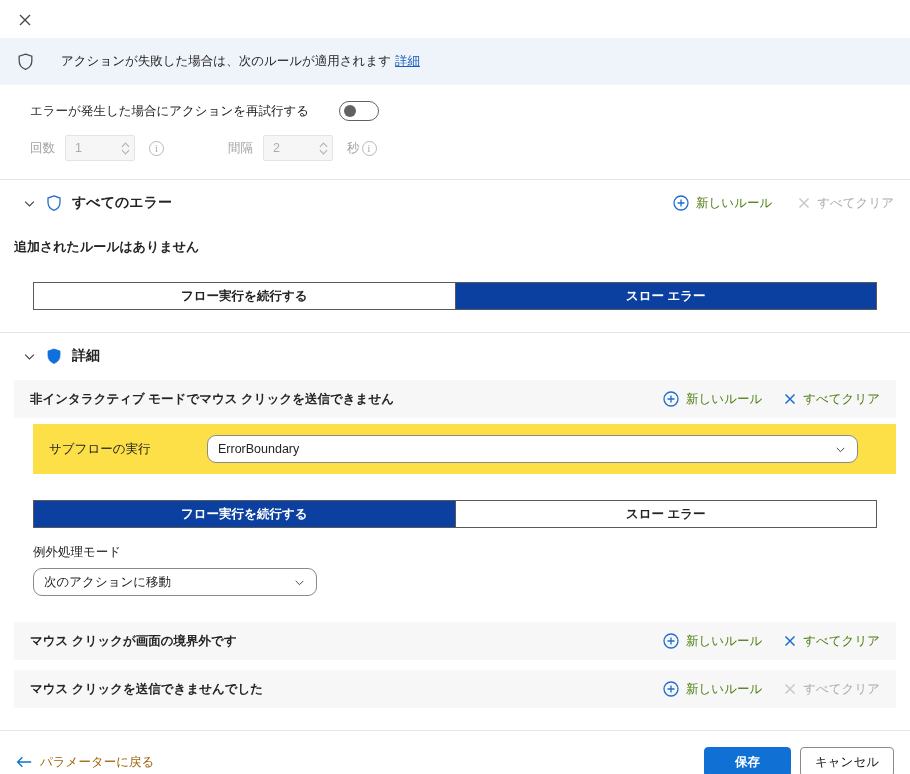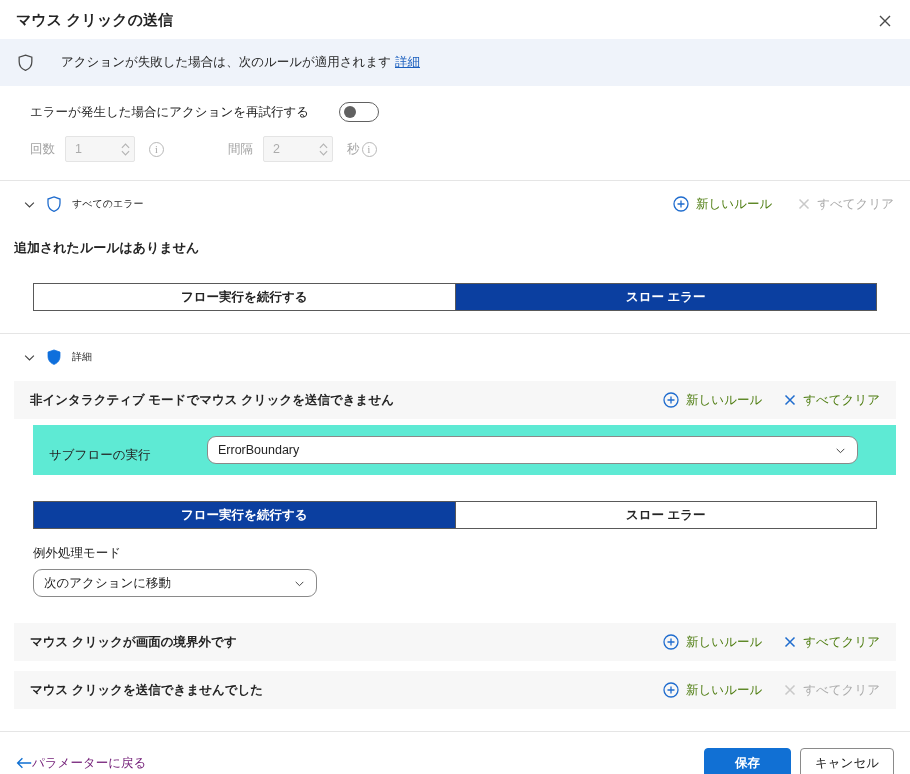--- a/index.html
+++ b/index.html
@@ -51,21 +51,21 @@
     width:15px; height:15px; border:1px solid #b8b8b8; border-radius:50%;
     display:inline-flex; align-items:center; justify-content:center;
     font-size:10px; color:#a3a3a3; font-family:"Liberation Serif", serif;
     flex:0 0 auto;
   }
   .divider { border:none; border-top:1px solid #e5e5e5; }
   
   .section { padding: 12px 14px 22px 14px; }
   .sec-head { display:flex; align-items:center; padding: 2px 2px 2px 8px; }
   .sec-head .chev { cursor:pointer; line-height:0; margin-right:8px; }
-  .sec-title { font-weight:normal; font-size:10px; margin-left:9px; }
+  .sec-title { font-weight:bold; font-size:14px; margin-left:9px; }
   .head-actions { margin-left:auto; display:flex; align-items:center; gap:26px; }
   .act-btn {
     display:inline-flex; align-items:center; gap:7px;
     background:none; border:none; cursor:pointer;
     font-size:12.5px; color:#4d7c0f; font-family:inherit;
   }
   .act-btn.disabled { color:#ababab; cursor:default; }
   .empty-msg { font-weight:bold; font-size:13px; margin:24px 0 26px 0; }
   
   .segmented {
@@ -81,22 +81,22 @@
   
   .rule-row {
     background:#f7f7f7;
     display:flex; align-items:center;
     padding: 9px 16px;
     min-height:38px;
   }
   .rule-name { font-weight:600; }
   .rule-row .head-actions { gap:22px; }
   .sub-row {
-    background:#5eead4; margin:6px 0 0 19px;
-    display:flex; align-items:flex-end;
+    background:#fde047; margin:6px 0 0 19px;
+    display:flex; align-items:center;
     padding: 11px 16px;
   }
   .sub-label { width:158px; flex:0 0 auto; }
   .select {
     height:28px; background:#fff; border:1px solid #8a8a8a; border-radius:9px;
     display:flex; align-items:center; justify-content:space-between;
     padding:0 10px; cursor:pointer; font-size:12.5px; color:#242424;
   }
   .select.grow { flex:1; margin-right:22px; }
   .white-block { padding: 26px 19px 0 19px; }
@@ -105,36 +105,35 @@
   .mode-select { width:284px; }
   .spacer10 { height:10px; } .spacer26 { height:26px; }
   
   .footer {
     margin-top:auto;
     border-top:1px solid #e5e5e5;
     padding: 16px 16px 20px 16px;
     display:flex; align-items:center; justify-content:space-between;
   }
   .back-link {
-    color:#701a75; text-decoration:none; display:inline-flex;
-    align-items:center; font-size:12.5px;
+    color:#a16207; text-decoration:none; display:inline-flex;
+    align-items:center; gap:8px; font-size:12.5px;
   }
   .footer-btns { display:flex; gap:9px; }
   .btn {
     min-width:87px; height:30px; border-radius:4px; cursor:pointer;
     font-size:12.5px; font-family:inherit; padding:0 14px;
   }
   .btn.primary { background:#1170d4; color:#fff; border:1px solid #1170d4; font-weight:bold; }
   .btn.secondary { background:#fff; color:#242424; border:1px solid #8a8a8a; }
 </style>
 </head>
 <body>
 
 <div class="titlebar">
-  <span class="title">マウス クリックの送信</span>
   <button class="close-btn">
     <svg width="14" height="14" viewBox="0 0 14 14">
         <path d="M2 2 L12 12 M12 2 L2 12" stroke="#4a4a4a" stroke-width="1.4"></path>
       </svg>
   </button>
 </div>
 
 <div class="banner">
   <svg width="19" height="19" viewBox="0 0 24 24">
       <path d="M12 2.6 L20 5.4 V11 C20 16.4 16.7 20.2 12 21.9 C7.3 20.2 4 16.4 4 11 V5.4 Z" fill="none" stroke="#4a4a4a" stroke-width="1.6"></path>

